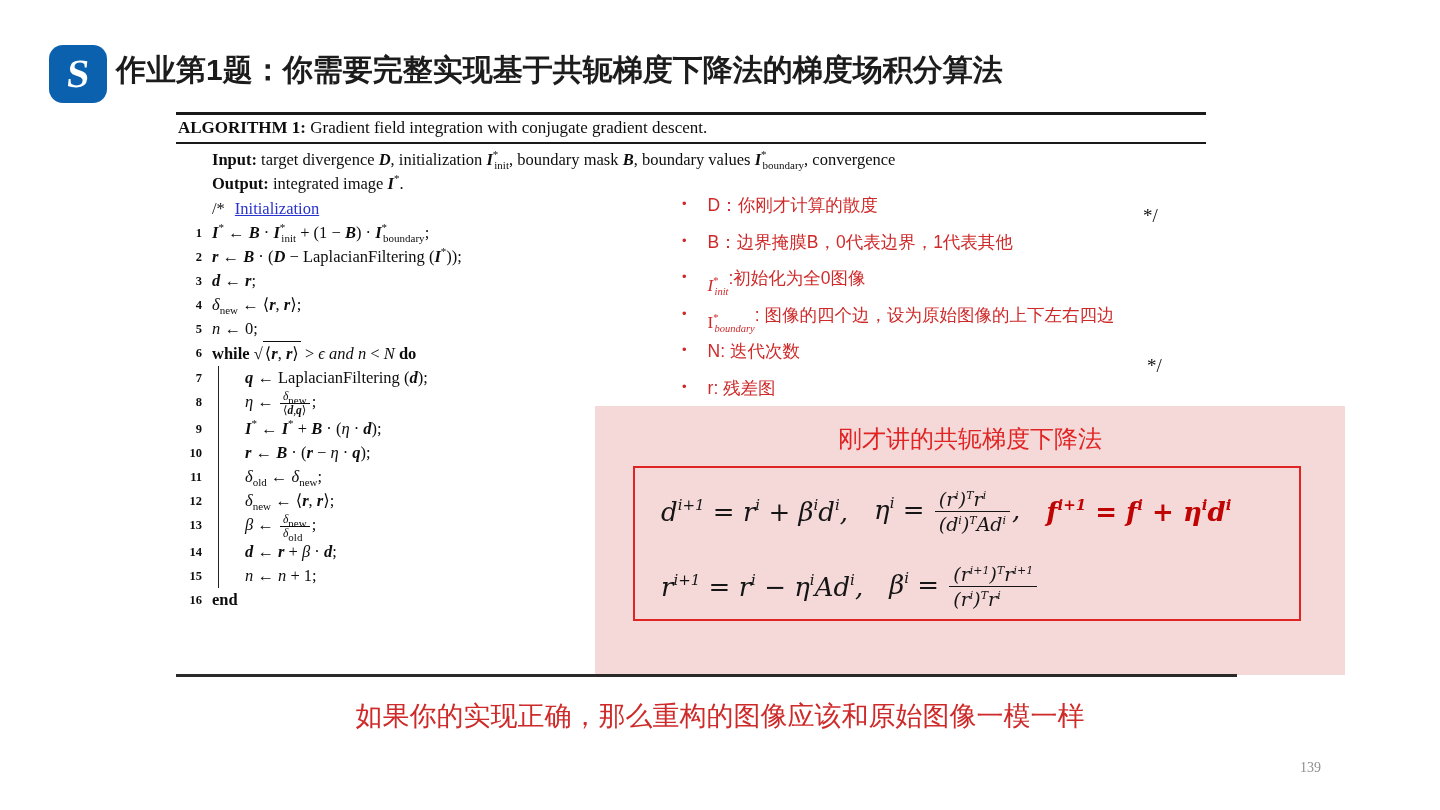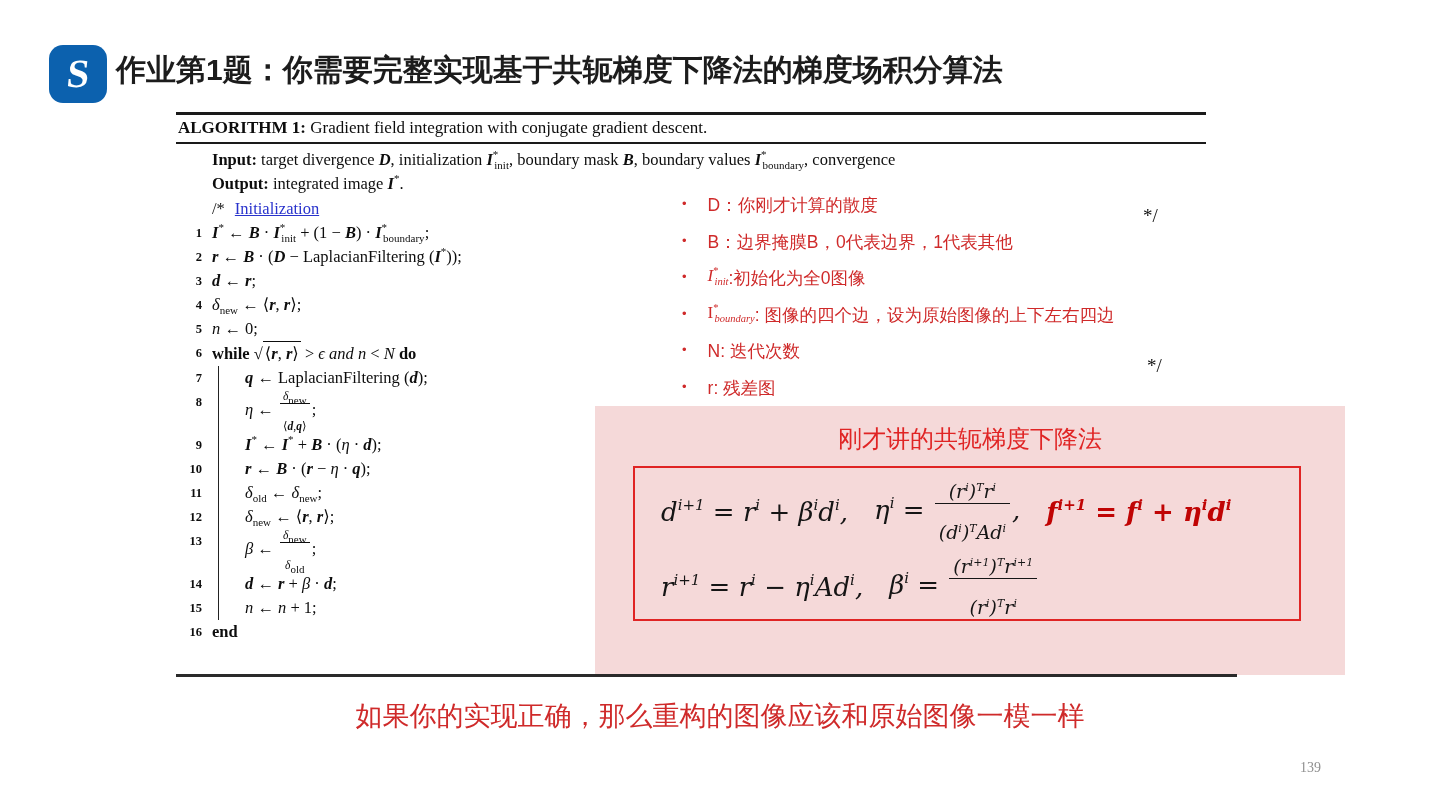--- a/index.html
+++ b/index.html
@@ -55,36 +55,36 @@
     border-top:3px solid #2a2a2a; z-index:6;
   }
 
   
   sup { font-size:11px; vertical-align:7px; line-height:0; }
   sub { font-size:11px; vertical-align:-4px; line-height:0; }
   sup + sub { margin-left:-4px; }
   .mbold { font-weight:bold; font-style:italic; }
   .mital { font-style:italic; }
   .mboldup { font-weight:bold; font-style:normal; }
-  .mfrac { display:inline-block; vertical-align:middle; text-align:center; margin:0 2px; }
+  .mfrac { display:inline-block; vertical-align:middle; margin:0 2px; }
   .mnum { display:block; font-size:11.5px; line-height:13px; padding:0 3px;
           border-bottom:1px solid currentColor; }
-  .mden { display:block; font-size:11.5px; line-height:13px; padding:0 3px;margin-top:16px; }
+  .mden { display:block; font-size:11.5px; line-height:13px; padding:0 3px; }
   .msqrt { display:inline-block; }
   .msqrt-sym { display:inline-block; }
   .msqrt-bar { display:inline-block; border-top:1.5px solid currentColor; padding:0 2px; }
 
   
   .annotations {
     position:absolute; left:682px; top:193px; color:var(--accent-red,#cf2a2a);
     font-size:17.5px; z-index:4;
   }
   .annot-item { display:flex; align-items:flex-start; height:36.6px; white-space:nowrap; }
   .annot-bullet { font-size:13px; margin-right:21px; padding-top:3px; flex:none; }
-  .annot-var { font-family:"Liberation Serif", serif; font-size:17px; }
+  .annot-var { font-family:"Liberation Serif", serif; font-size:17px;margin-top:10px; }
   .annot-var sup, .annot-var sub { font-size:10.5px; }
   .close-marker {
     position:absolute; font-family:"Liberation Serif", serif;
     font-size:19px; color:#111; z-index:5;
   }
   .cm1 { left:1143px; top:205px; }
   .cm2 { left:1147px; top:355px; }
 
   
   .panel {

